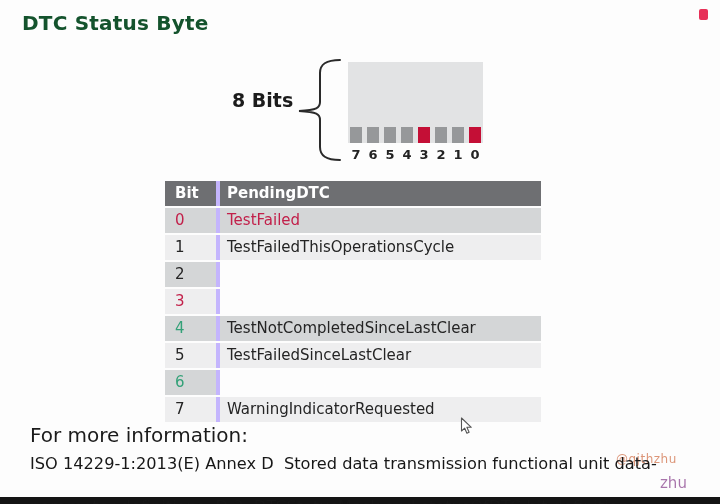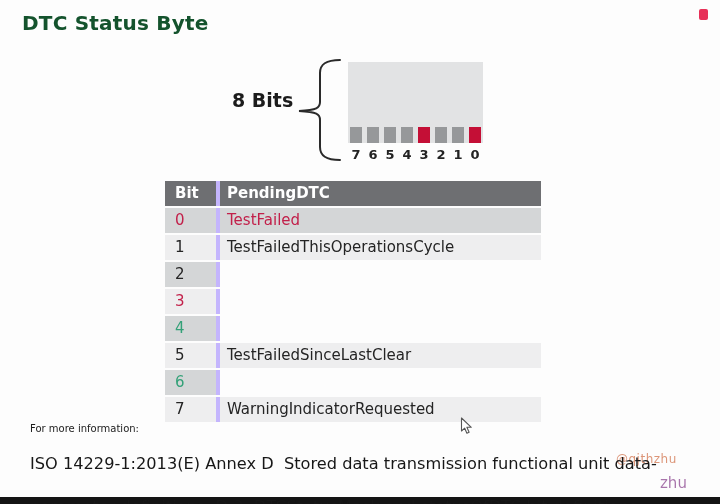--- a/index.html
+++ b/index.html
@@ -62,21 +62,21 @@
     background: #6e6f72; color: #ffffff; font-weight: bold;
   }
   .t-row.shade-dark  .c-bit, .t-row.shade-dark  .c-desc { background: #d4d6d7; }
   .t-row.shade-light .c-bit, .t-row.shade-light .c-desc { background: #eeeeef; }
   .t-row { color: #242424; }
   .t-row.red-row .c-bit, .t-row.red-row .c-desc { color: #c2204a; }
   .t-row.green-bit .c-bit { color: #34a178; }
   
   .more-info {
     position: absolute; left: 30px; top: 423px;
-    font-size: 10px; font-weight: 500; color: #1b1b1b;
+    font-size: 20px; font-weight: 500; color: #1b1b1b;
   }
   .iso-ref {
     position: absolute; left: 30px; top: 453px;
     font-size: 16.2px; line-height: 21.5px; color: #171717;
     white-space: pre;
   }
   
   .wm-dot {
     position: absolute; left: 699px; top: 9px;
     width: 9px; height: 11px; border-radius: 2px;
@@ -150,20 +150,21 @@
       <div class="c-desc">TestFailedThisOperationsCycle</div>
     </div>
     <div class="t-row shade-dark">
       <div class="c-bit">2</div>
     </div>
     <div class="t-row shade-light red-row">
       <div class="c-bit">3</div>
     </div>
     <div class="t-row shade-dark green-bit">
       <div class="c-bit">4</div>
+      <div class="c-desc">TestNotCompletedSinceLastClear</div>
     </div>
     <div class="t-row shade-light">
       <div class="c-bit">5</div>
       <div class="c-desc">TestFailedSinceLastClear</div>
     </div>
     <div class="t-row shade-dark green-bit">
       <div class="c-bit">6</div>
     </div>
     <div class="t-row shade-light">
       <div class="c-bit">7</div>

